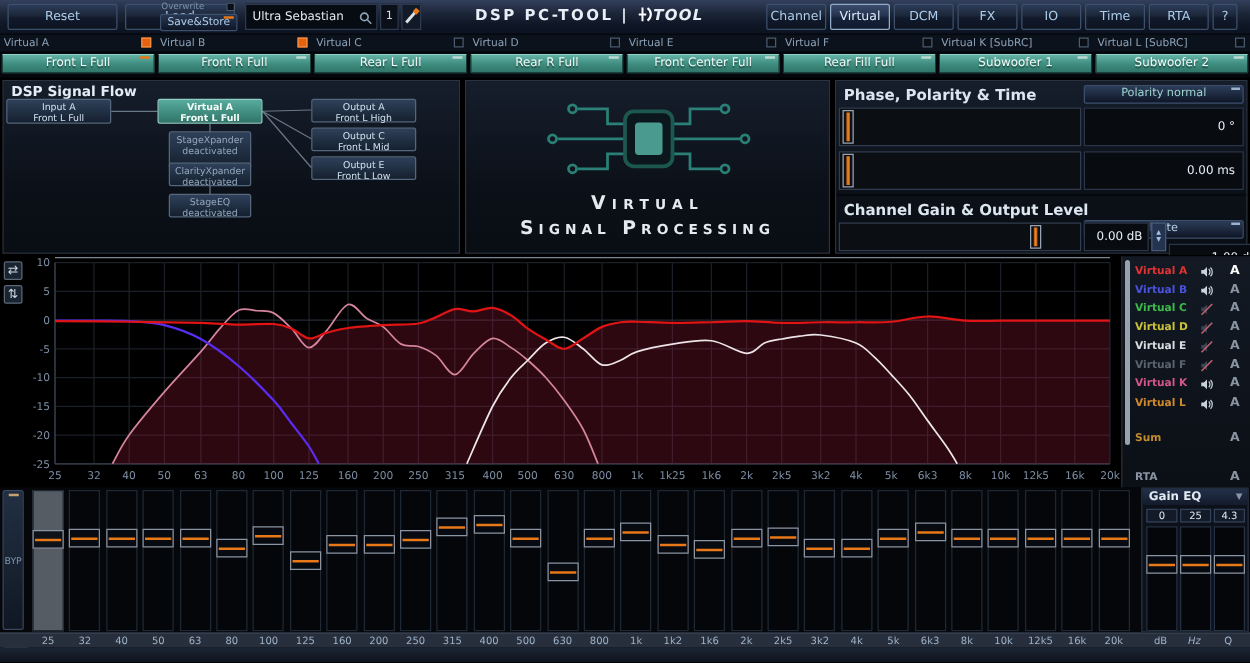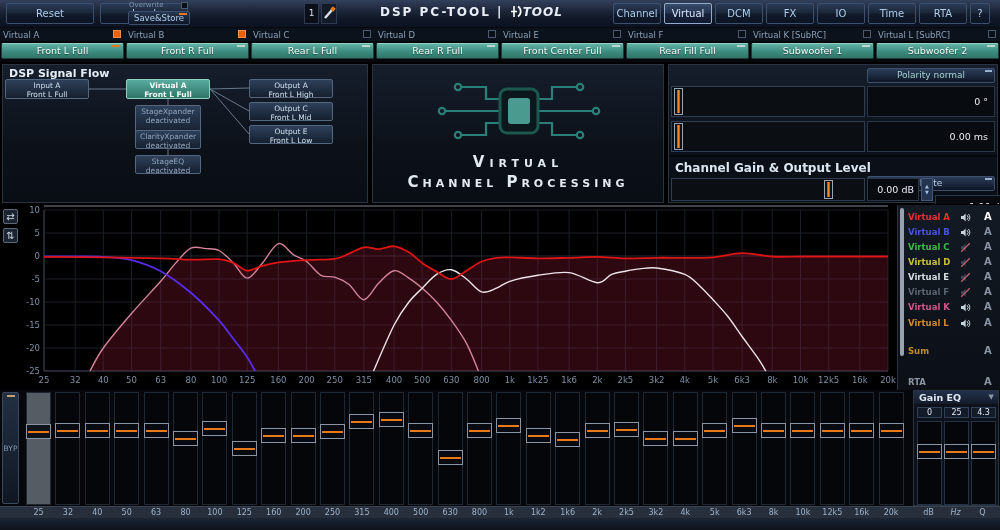--- a/index.html
+++ b/index.html
@@ -117,20 +117,27 @@
 <body>
 
 <div id="app">
 
   <div id="topbar">
     <div class="tbtn" style="left:6px;width:88px;">Reset</div>
     <div class="tbtn" style="left:100px;width:88px;">Load</div>
     <div id="overwrite-label">Overwrite</div>
     <div id="overwrite-cb"></div>
     <div id="savestore"><span>Save&amp;Store</span><span class="mark"></span></div>
+    <div id="setup-name">
+      <span>Ultra Sebastian</span>
+      <svg style="position:absolute;right:3px;top:5px;" width="11" height="11" viewBox="0 0 11 11">
+          <circle cx="4.5" cy="4.5" r="3" fill="none" stroke="#8fa3b8" stroke-width="1.3"></circle>
+          <line x1="7" y1="7" x2="10" y2="10" stroke="#8fa3b8" stroke-width="1.3"></line>
+        </svg>
+    </div>
     <div id="setup-index">1</div>
     <div id="edit-box">
       <svg width="14" height="19" viewBox="0 0 14 19">
           <line x1="3" y1="14" x2="10" y2="6" stroke="#d8e0e8" stroke-width="2.4"></line>
           <rect x="9" y="3" width="4" height="4" fill="#e87818" transform="rotate(40 11 5)"></rect>
         </svg>
     </div>
     <div id="logo">
       <span>DSP PC-TOOL</span>
       <span style="color:#7d8fa6;font-weight:normal;"> </span><span>|</span>
@@ -232,24 +239,25 @@
           <circle cx="182" cy="38" r="3.2"></circle>
         <polyline points="122,26 138,26 138,14 162,14"></polyline>
           <circle cx="166" cy="14" r="3.2"></circle>
         <polyline points="122,50 138,50 138,62 162,62"></polyline>
           <circle cx="166" cy="62" r="3.2"></circle>
       </g>
       <rect x="86" y="16" width="38" height="44" rx="7" fill="#0c161d" stroke="#1d5850" stroke-width="3"></rect>
       <rect x="94" y="25" width="22" height="26" rx="3" fill="#4a9a90"></rect>
     </svg>
     <div id="vcp-line1">Virtual</div>
-    <div id="vcp-line2">Channel Processing</div>
+    <div id="vcp-line2">Signal Processing</div>
   </div>
 
   <div class="panel" id="right-panel">
+    <div class="rp-title" style="top:4px;">Phase, Polarity &amp; Time</div>
     <div class="dropbtn" style="top:3px;"><span>Polarity normal</span><span class="mark"></span></div>
     <div class="hslider" style="top:21px;height:31px;">
         <div class="hhandle" style="left:2px;height:27px;">
           <i></i>
         </div>
       </div>
     <div class="valbox" style="left:198px;top:21px;width:128px;height:31px;line-height:29px;padding-right:6px;">0 °</div>
     <div class="hslider" style="top:56px;height:31px;">
         <div class="hhandle" style="left:2px;height:27px;">
           <i></i>

